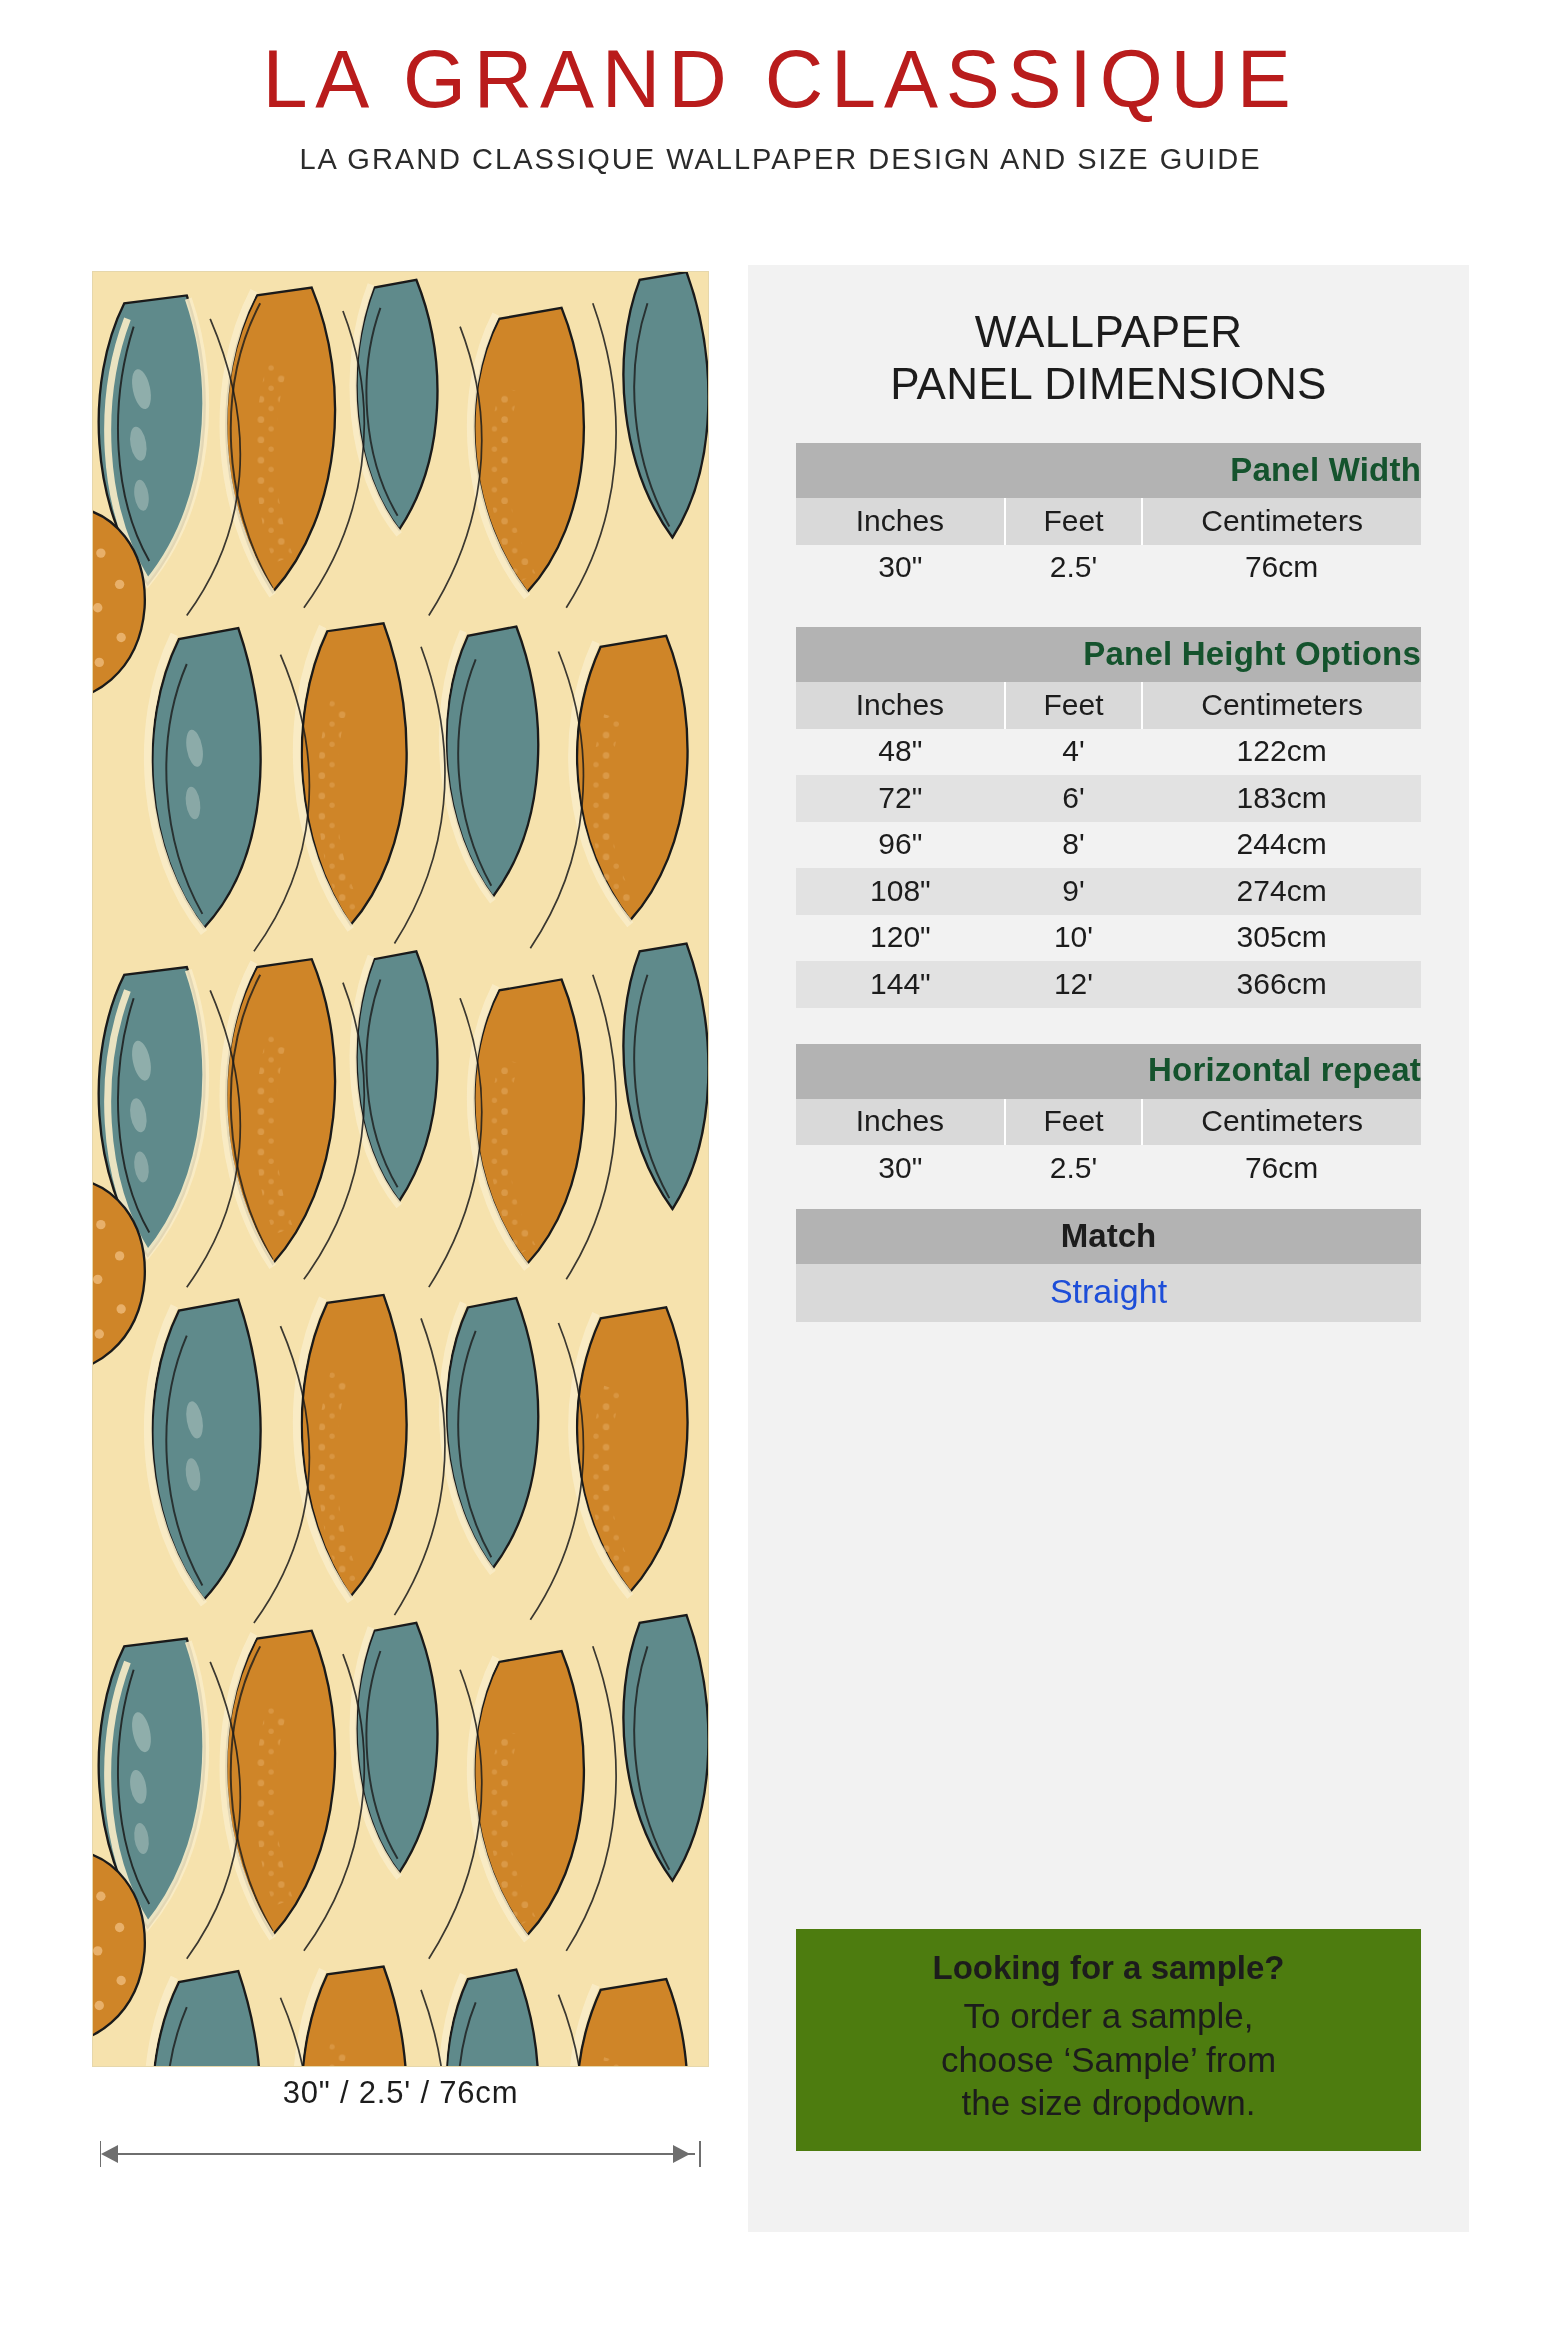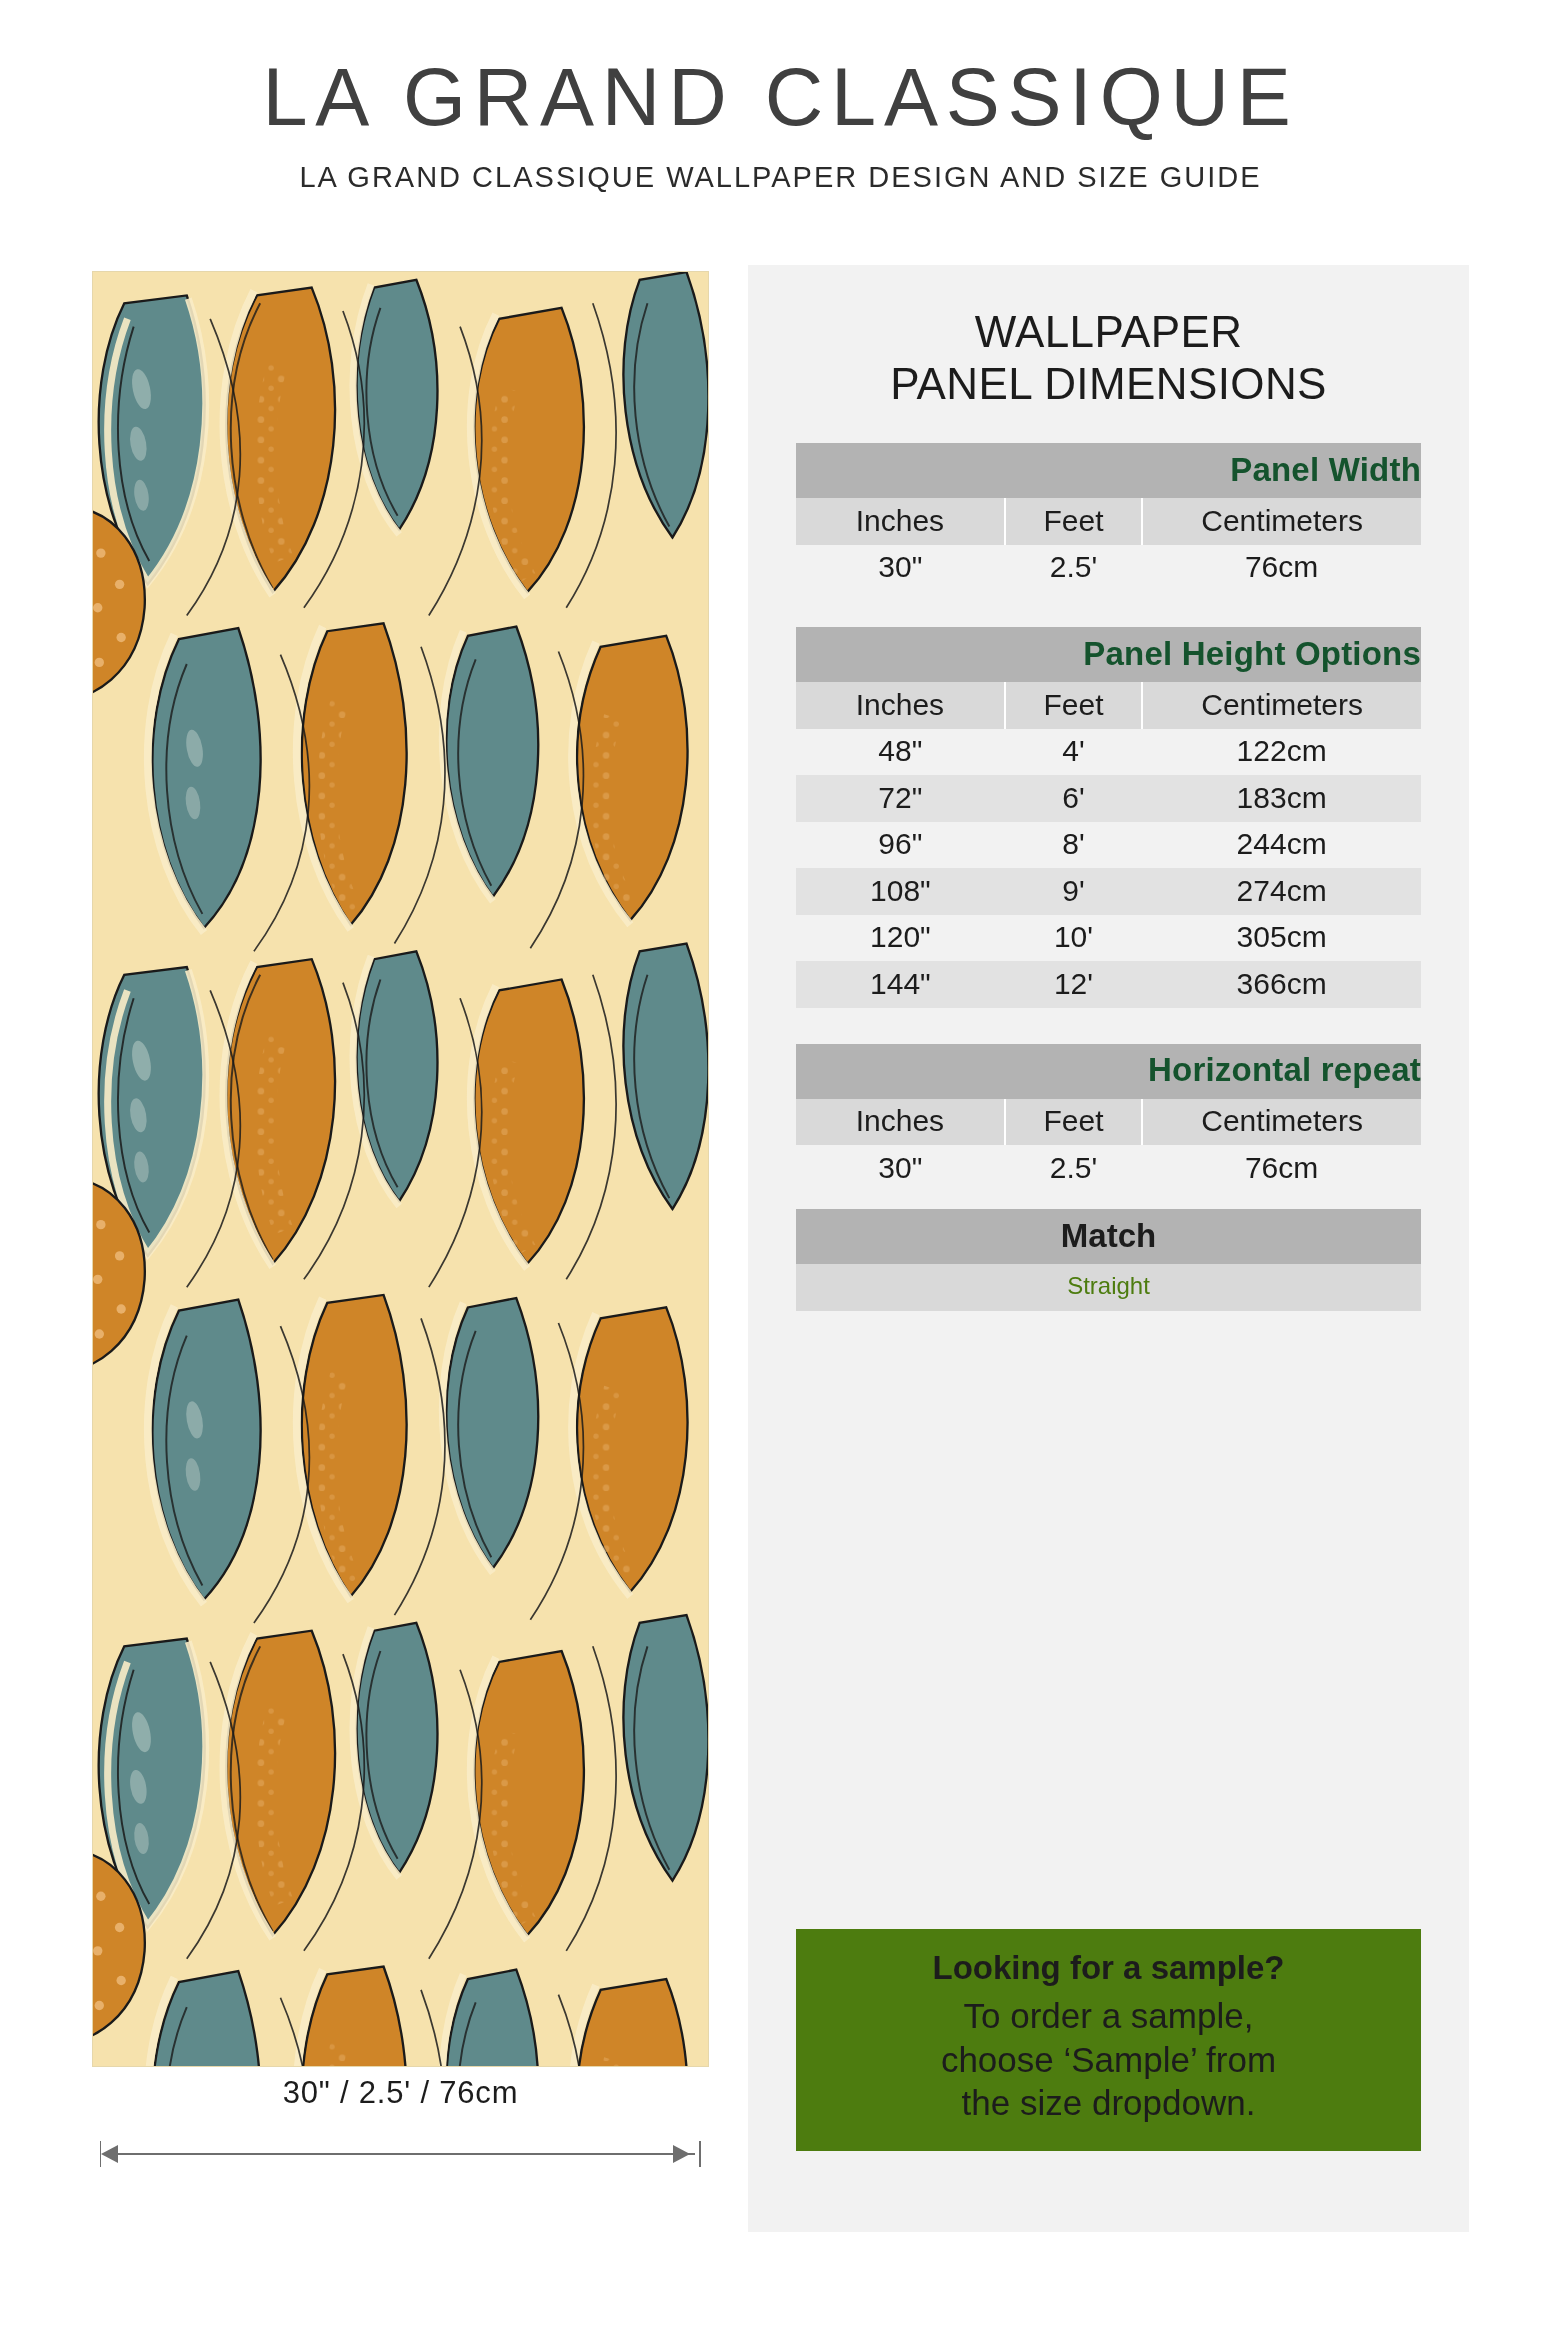--- a/index.html
+++ b/index.html
@@ -21,24 +21,23 @@
     width: 100%;
     text-align: center;
     padding-top: 37px;
     box-sizing: border-box;
   }
   .brand-title {
     font-family: "Liberation Sans", sans-serif;
     font-weight: 300;
     font-size: 81px;
     letter-spacing: 7.8px;
-    color: #404040;
+    color: #b91c1c;
     line-height: 1.06;
     white-space: nowrap;
-    margin-top: 18px;
   }
   .brand-sub {
     font-family: "Liberation Sans", sans-serif;
     font-weight: 300;
     font-size: 29px;
     letter-spacing: 2px;
     color: #2b2b2b;
     margin-top: 20px;
   }
 
@@ -185,23 +184,23 @@
     background: #b3b3b3;
     text-align: center;
     font-weight: 700;
     font-size: 33px;
     color: #1c1c1c;
     padding: 7.8px 0 9.4px 0;
   }
   .match-value {
     background: #d9d9d9;
     text-align: center;
-    font-size: 24px;
+    font-size: 34px;
     font-weight: 400;
-    color: #4d7c0f;
+    color: #1d4ed8;
     padding: 7.8px 0 11px 0;
   }
 
   
   .sample-box {
     position: absolute;
     left: 48px;
     bottom: 81px;
     width: 625px;
     background: #4d7c0f;

